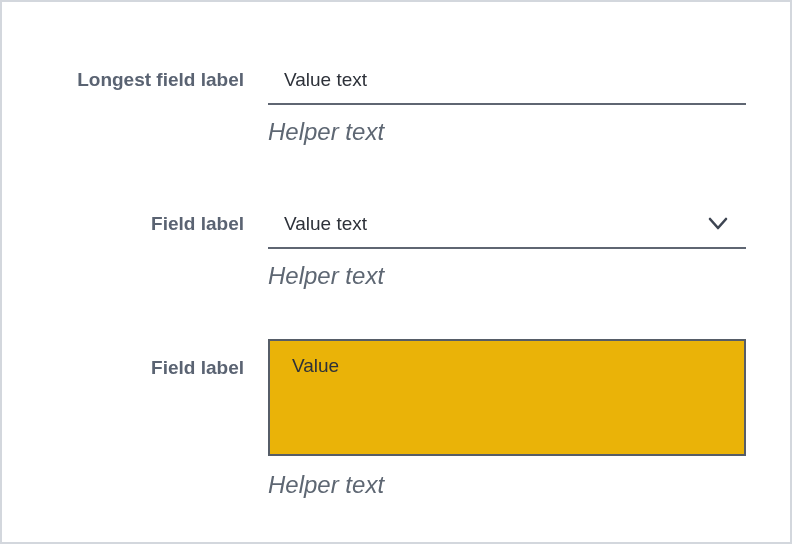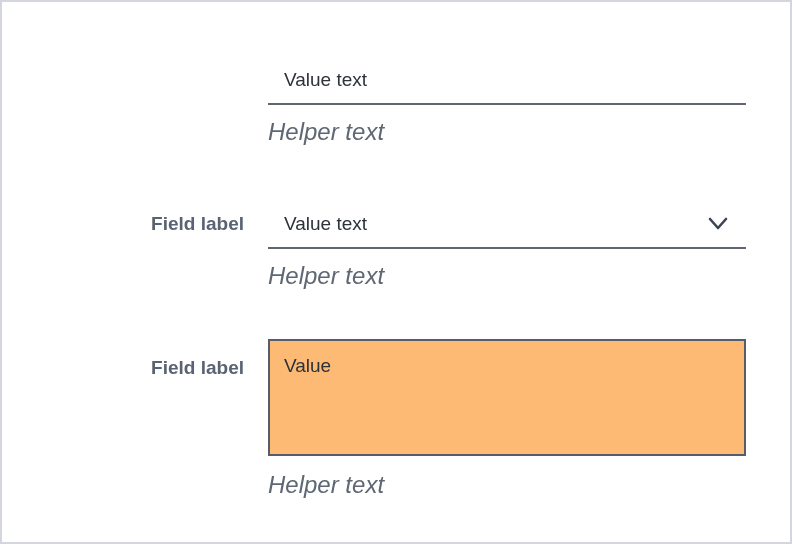--- a/index.html
+++ b/index.html
@@ -67,22 +67,22 @@
     white-space: nowrap;
   }
   .textarea-box {
     position: absolute;
     left: 266px;
     top: 337px;
     width: 478px;
     height: 117px;
     box-sizing: border-box;
     border: 2px solid var(--textarea_border, #565d68);
-    background: #fdba74;
-    padding: 12px 14px;
+    background: #eab308;
+    padding: 12px 22px;
   }
   .textarea-value {
     font-size: 19px;
     line-height: 26px;
     color: var(--value, #2d3139);
     white-space: pre-wrap;
   }
   
   .label-1 { top: 65px; }
   .input-1 { top: 55px; }
@@ -91,20 +91,21 @@
   .input-2 { top: 199px; }
   .helper-2 { top: 261px; }
   .label-3 { top: 353px; }
   .helper-3 { top: 470px; }
 </style>
 </head>
 <body>
 
 <div class="canvas">
 
+  <div class="field-label label-1">Longest field label</div>
   <div class="input-line input-1">
     <span class="input-value">Value text</span>
   </div>
   <div class="helper-text helper-1">Helper text</div>
 
   <div class="field-label label-2">Field label</div>
   <div class="input-line input-2">
     <span class="input-value">Value text</span>
     <span class="chevron">
       <svg width="20" height="14" viewBox="0 0 20 14" aria-hidden="true">

